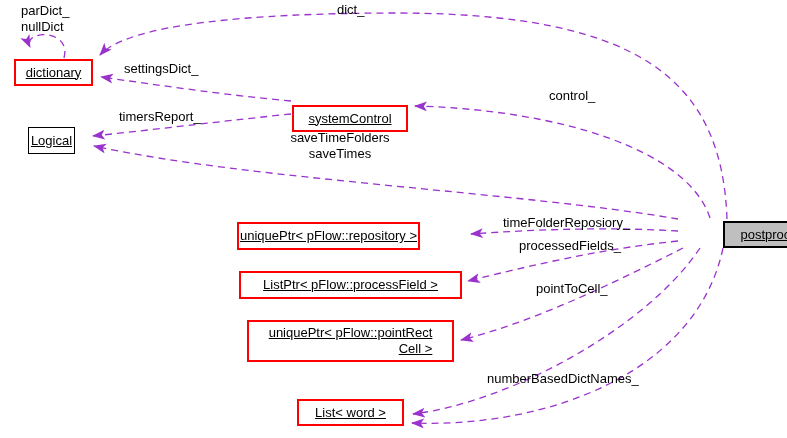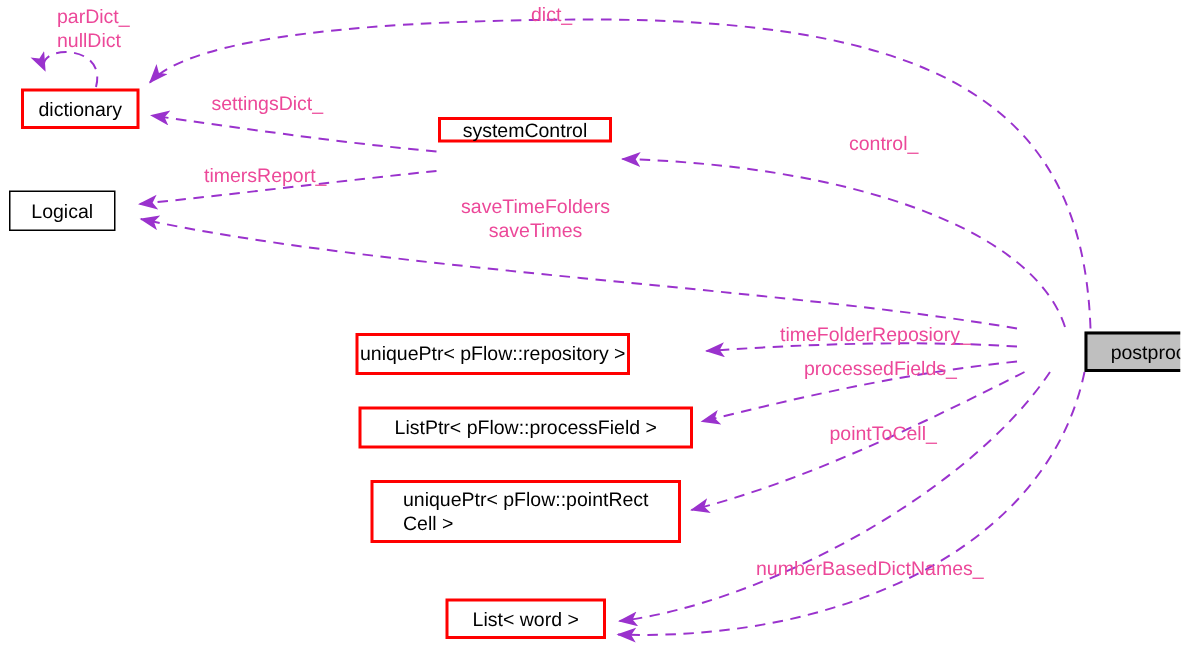--- a/index.html
+++ b/index.html
@@ -31,43 +31,43 @@
     stroke: var(--edge);
     stroke-width: 1.3;
     stroke-dasharray: 7 5;
   }
   .arrowhead { fill: var(--edge); }
   .node {
     position: absolute;
     display: flex;
     align-items: center;
     justify-content: center;
-    text-align: left;
+    text-align: right;
     background: #fff;
     border: 2px solid var(--linked-node-border);
     white-space: pre-line;
     line-height: 16px;
     cursor: pointer;
+    text-decoration: underline;
   }
   .node.plain {
     border: 1px solid var(--plain-node-border);
     cursor: default;
   }
   .node.current {
     border: 2px solid var(--plain-node-border);
     background: var(--current-node-fill);
     cursor: default;
     margin-left: 44px;
   }
   .edge-label {
     position: absolute;
     white-space: pre-line;
     line-height: 16px;
-    color: #ec4899;
-    margin-left: 17px;
+    color: #000000;
   }
   .center { text-align: center; }
 </style>
 </head>
 <body>
 
 <div id="canvas">
 
   <svg id="edges" viewBox="0 0 787 438" xmlns="http://www.w3.org/2000/svg">
     <defs>
@@ -83,23 +83,23 @@
     <path class="edge" d="M 678,219 C 520,192 250,180 94,146" marker-end="url(#arrow)"></path>
     <path class="edge" d="M 678,231 C 612,227 542,229 471,234" marker-end="url(#arrow)"></path>
     <path class="edge" d="M 678,241 C 600,249 533,265 468,281" marker-end="url(#arrow)"></path>
     <path class="edge" d="M 683,248 C 612,284 533,322 461,340" marker-end="url(#arrow)"></path>
     <path class="edge" d="M 700,248 C 645,330 506,403 413,414" marker-end="url(#arrow)"></path>
     <path class="edge" d="M 723,248 C 698,368 556,428 412,423" marker-end="url(#arrow)"></path>
   </svg>
 
   <div class="node" style="left:14px; top:59px; width:79px; height:27px;">dictionary</div>
 
-  <div class="node plain" style="left:6px; top:127px; width:71px; height:27px;">Logical</div>
+  <div class="node plain" style="left:28px; top:127px; width:47px; height:27px;">Logical</div>
 
-  <div class="node" style="left:292px; top:78px; width:116px; height:17px;">systemControl</div>
+  <div class="node" style="left:292px; top:105px; width:116px; height:27px;">systemControl</div>
 
   <div class="node" style="left:237px; top:222px; width:183px; height:28px;">uniquePtr&lt; pFlow::repository &gt;</div>
 
   <div class="node" style="left:239px; top:271px; width:223px; height:28px;">ListPtr&lt; pFlow::processField &gt;</div>
 
   <div class="node" style="left:247px; top:320px; width:207px; height:42px;">uniquePtr&lt; pFlow::pointRect
 Cell &gt;</div>
 
   <div class="node" style="left:297px; top:399px; width:107px; height:27px;">List&lt; word &gt;</div>
 

